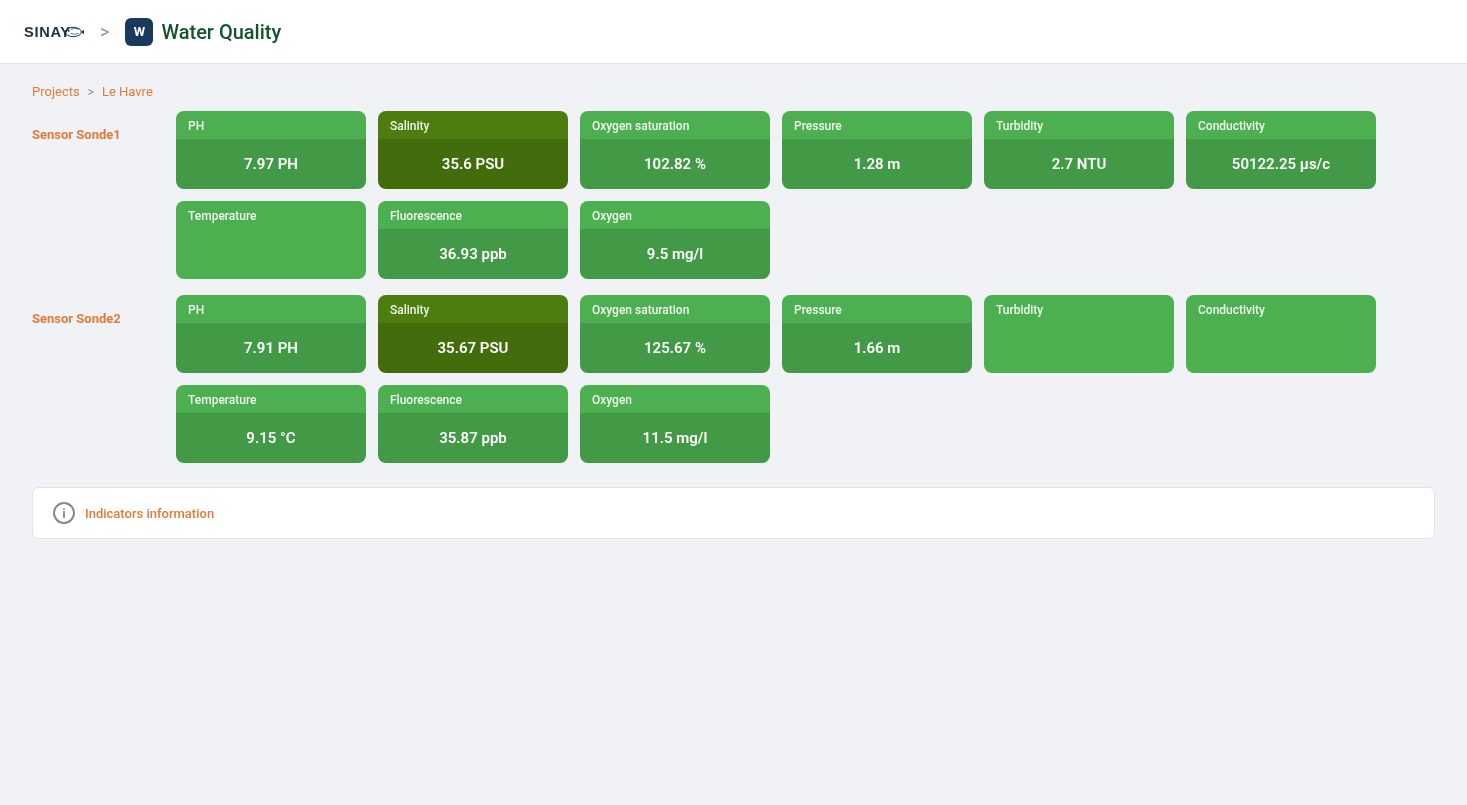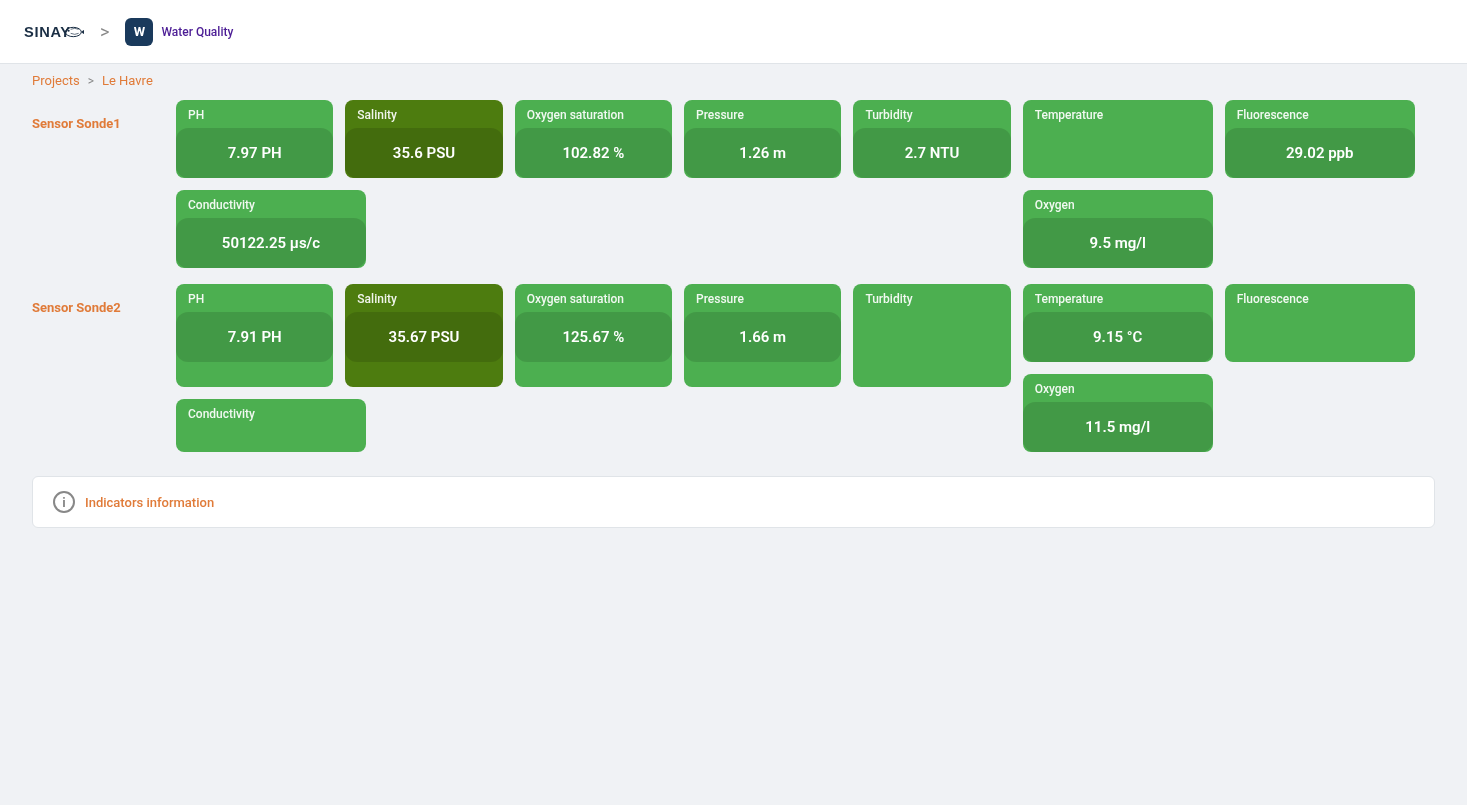--- a/index.html
+++ b/index.html
@@ -50,28 +50,28 @@
       background: #1a3a5c;
       border-radius: 6px;
       display: flex;
       align-items: center;
       justify-content: center;
       color: white;
       font-weight: 700;
       font-size: 13px;
     }
     .wq-label {
-      font-size: 12px;
-      color: #4c1d95;
+      font-size: 20px;
+      color: #14532d;
       font-weight: 500;
     }
 
     
     .main {
-      padding: 9px 32px 32px;
+      padding: 20px 32px 32px;
       max-width: 1467px;
     }
 
     
     .breadcrumb {
       display: flex;
       align-items: center;
       gap: 8px;
       font-size: 13px;
       color: #e07b39;
@@ -100,21 +100,21 @@
     .sensor-label {
       font-size: 13px;
       color: #e07b39;
       font-weight: 700;
       min-width: 120px;
       padding-top: 16px;
     }
 
     .sensor-grid {
       display: flex;
-      flex-direction: row;
+      flex-direction: column;
       gap: 12px;
       flex: 1;
     }
     .sensor-row {
       display: flex;
       gap: 12px;
       flex-wrap: wrap;
     }
 
     
@@ -141,21 +141,20 @@
       background: rgba(0,0,0,0.12);
       padding: 12px 12px;
       font-size: 15px;
       font-weight: 600;
       color: white;
       text-align: left;
       min-height: 50px;
       display: flex;
       align-items: center;
       justify-content: center;
-      border-radius: 12px;
     }
 
     
     .info-bar {
       background: white;
       border: 1px solid #e0e4e8;
       border-radius: 6px;
       padding: 14px 20px;
       display: flex;
       align-items: center;
@@ -226,38 +225,38 @@
             <div class="metric-card red">
               <div class="metric-header">Salinity</div>
               <div class="metric-value">35.6 PSU</div>
             </div>
             <div class="metric-card green">
               <div class="metric-header">Oxygen saturation</div>
               <div class="metric-value">102.82 %</div>
             </div>
             <div class="metric-card green">
               <div class="metric-header">Pressure</div>
-              <div class="metric-value">1.26 m</div>
+              <div class="metric-value">1.28 m</div>
             </div>
             <div class="metric-card green">
               <div class="metric-header">Turbidity</div>
               <div class="metric-value">2.7 NTU</div>
             </div>
             <div class="metric-card green">
               <div class="metric-header">Conductivity</div>
               <div class="metric-value">50122.25 μs/c</div>
             </div>
           </div>
           <div class="sensor-row">
             <div class="metric-card green">
               <div class="metric-header">Temperature</div>
             </div>
             <div class="metric-card green">
               <div class="metric-header">Fluorescence</div>
-              <div class="metric-value">29.02 ppb</div>
+              <div class="metric-value">36.93 ppb</div>
             </div>
             <div class="metric-card green">
               <div class="metric-header">Oxygen</div>
               <div class="metric-value">9.5 mg/l</div>
             </div>
           </div>
         </div>
       </div>
       <div class="sensor-section">
         <div class="sensor-label">Sensor Sonde2</div>
@@ -286,20 +285,21 @@
               <div class="metric-header">Conductivity</div>
             </div>
           </div>
           <div class="sensor-row">
             <div class="metric-card green">
               <div class="metric-header">Temperature</div>
               <div class="metric-value">9.15 °C</div>
             </div>
             <div class="metric-card green">
               <div class="metric-header">Fluorescence</div>
+              <div class="metric-value">35.87 ppb</div>
             </div>
             <div class="metric-card green">
               <div class="metric-header">Oxygen</div>
               <div class="metric-value">11.5 mg/l</div>
             </div>
           </div>
         </div>
       </div>
     </div>
 

